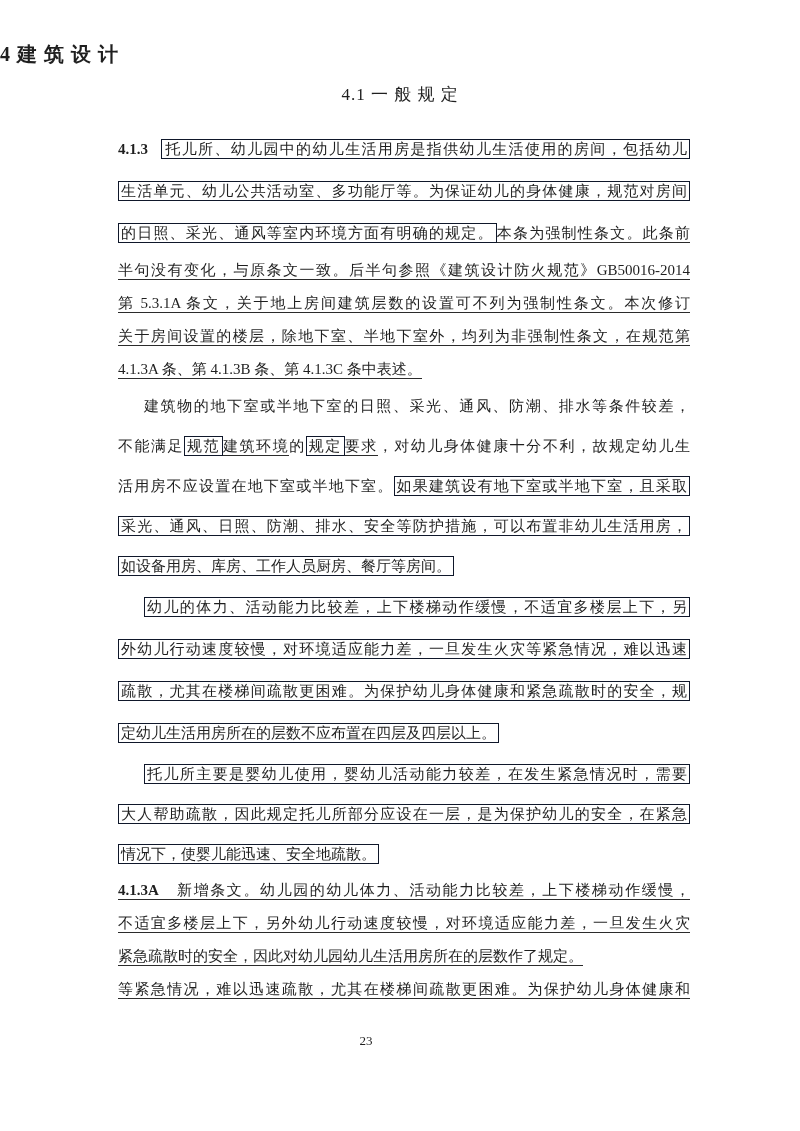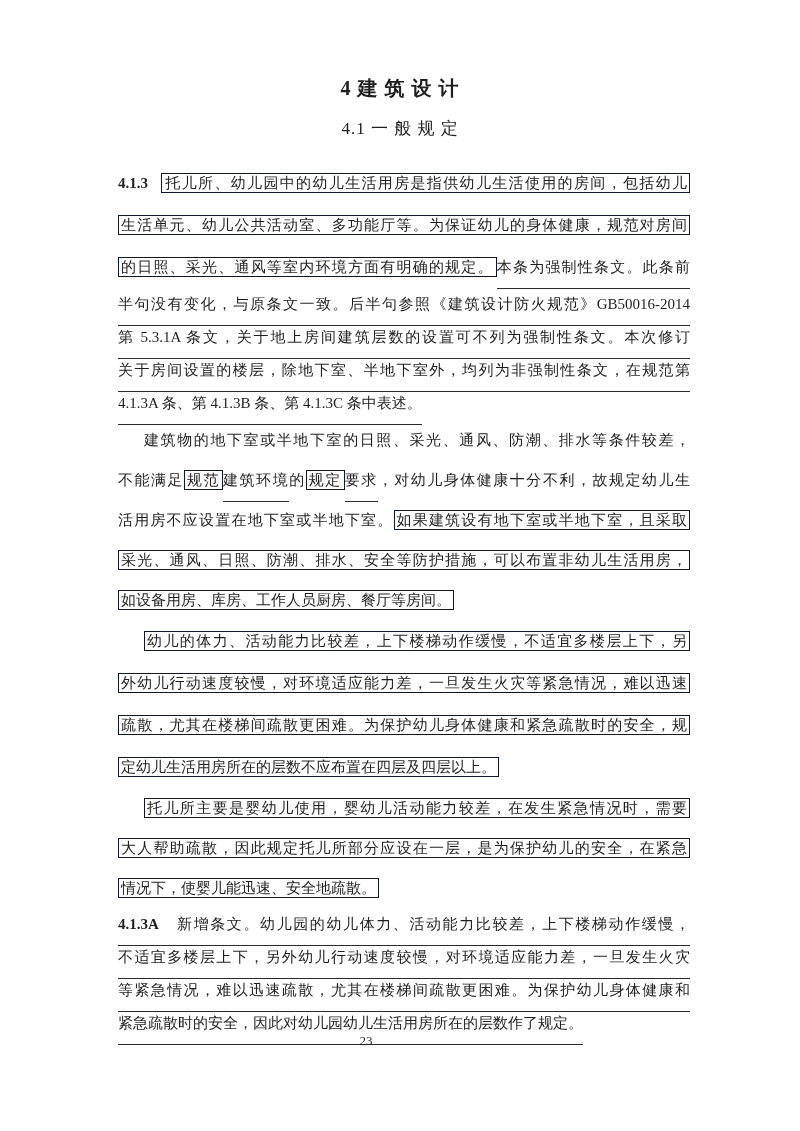--- a/index.html
+++ b/index.html
@@ -12,22 +12,21 @@
     width: 800px;
     height: 1131px;
     margin: 0 auto;
     background: #ffffff;
     font-family: "Liberation Serif", "DejaVu Serif", serif;
     color: #1f1f1f;
     overflow: hidden;
   }
   .doc-title {
     margin: 0;
-    padding-top: 76px;
-    text-align: center;
+    padding-top: 42px;
     font-size: 20px;
     line-height: 24px;
     font-weight: bold;
     letter-spacing: 1px;
   }
   .section-heading {
     margin: 0;
     padding-top: 18px;
     text-align: center;
     font-size: 17px;
@@ -53,21 +52,21 @@
   .line.ind  { padding-left: 26px; width: 546px; }
   .run { }
   .b  { font-weight: bold; }
   .mr { margin-right: 13px; }
   .bx {
     border: 1px solid #0f172a;
     padding: 1px 2px;
   }
   .u {
     border-bottom: 1px solid #2b2b2b;
-    padding-bottom: 13px;
+    padding-bottom: 1px;
   }
   .page-footer {
     position: absolute;
     top: 1033px;
     left: 0;
     width: 732px;
     text-align: center;
     font-size: 13px;
     color: #1f1f1f;
   }
@@ -104,18 +103,18 @@
         <div class="line"><span class="run bx">定幼儿生活用房所在的层数不应布置在四层及四层以上。</span></div>
       </div>
       <div class="para pitch-40">
         <div class="line full ind"><span class="run bx">托儿所主要是婴幼儿使用，婴幼儿活动能力较差，在发生紧急情况时，需要</span></div>
         <div class="line full"><span class="run bx">大人帮助疏散，因此规定托儿所部分应设在一层，是为保护幼儿的安全，在紧急</span></div>
         <div class="line"><span class="run bx">情况下，使婴儿能迅速、安全地疏散。</span></div>
       </div>
       <div class="para pitch-33">
         <div class="line full"><span class="run b u">4.1.3A</span><span class="run u">　新增条文。幼儿园的幼儿体力、活动能力比较差，上下楼梯动作缓慢，</span></div>
         <div class="line full"><span class="run u">不适宜多楼层上下，另外幼儿行动速度较慢，对环境适应能力差，一旦发生火灾</span></div>
+        <div class="line"><span class="run u">紧急疏散时的安全，因此对幼儿园幼儿生活用房所在的层数作了规定。</span></div>
         <div class="line full"><span class="run u">等紧急情况，难以迅速疏散，尤其在楼梯间疏散更困难。为保护幼儿身体健康和</span></div>
-        <div class="line"><span class="run u">紧急疏散时的安全，因此对幼儿园幼儿生活用房所在的层数作了规定。</span></div>
       </div>
     </div>
   <div class="page-footer">23</div>
 </div>
 
 </body></html>

